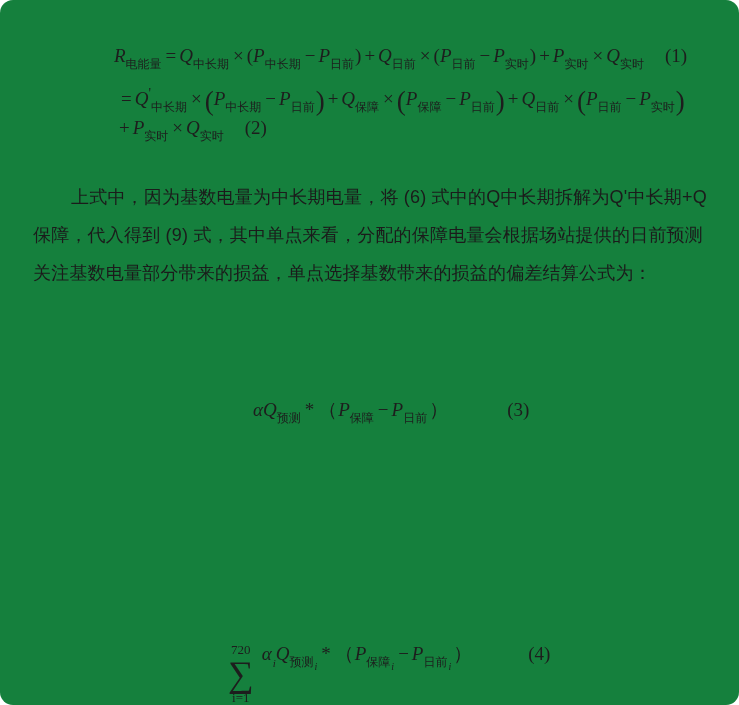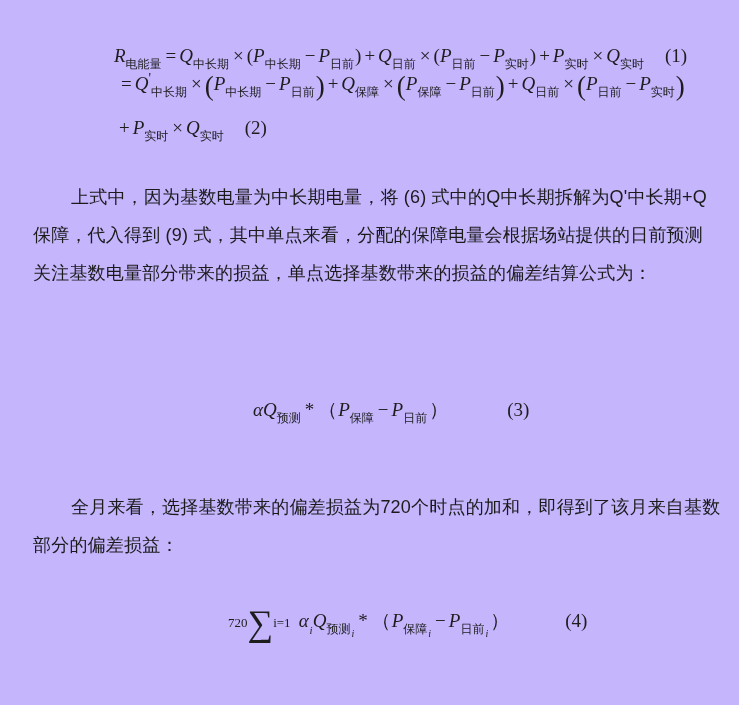--- a/index.html
+++ b/index.html
@@ -1,19 +1,20 @@
 <!DOCTYPE html>
 <html><head>
 <meta charset="utf-8">
 <style>
   html,body { margin:0; padding:0; background:#ffffff; }
   .page {
-    position:relative; width:739px; height:705px; background:#c4b5fd;
+    position:relative; width:739px; height:705px; background:#15803d;
     font-family:"Liberation Sans","DejaVu Sans",sans-serif; color:#1d1d1d;
     overflow:hidden;
+    border-radius:13px;
   }
   
   .fblock {
     position:absolute; white-space:nowrap; line-height:1;
     font-family:"Liberation Serif","DejaVu Serif",serif;
     font-size:19px; color:#1d1d1d;
   }
   .fblock .v   { font-style:italic; }
   .fblock .o   { font-style:normal; padding:0 3px; }
   .fblock .p   { font-style:normal; }
@@ -21,27 +22,27 @@
   .fblock .fp  { font-style:normal; font-family:"Liberation Sans","DejaVu Sans",sans-serif; padding:0 1px; }
   .fblock .s   { font-style:normal; font-family:"Liberation Sans","DejaVu Sans",sans-serif;
                  font-size:12px; vertical-align:-6px; margin-right:1px; }
   .fblock .pr  { font-style:normal; font-size:14px; vertical-align:7px; }
   .fblock .ss  { font-style:italic; font-size:11px; vertical-align:-7px; margin-left:1px; }
   .fblock .ssi { font-style:italic; font-size:10px; vertical-align:-4px; margin-left:1px;
                  font-family:"Liberation Serif","DejaVu Serif",serif; }
   .fblock .tag { font-style:normal; margin-left:20px; }
   .f3 .tag { margin-left:58px; }
   .f4 .tag { margin-left:55px; }
-  .sumstack { display:inline-flex; flex-direction:row; align-items:center;
-              vertical-align:middle; margin-right:8px; font-style:normal; }
+  .sumstack { display:inline-flex; flex-direction:column; align-items:center;
+              vertical-align:middle; margin-right:8px; font-style:normal;margin-top:37px; }
   .sumstack .stop { font-size:13px; line-height:1.1; font-style:normal; }
   .sumstack .ssym { font-size:36px; line-height:0.95; font-style:normal; }
   .sumstack .sbot { font-size:13px; line-height:1.1; }
   .f1  { left:114px; top:46px;  }
-  .f2a { left:118px; top:72px;  }
+  .f2a { left:118px; top:87px;  }
   .f2b { left:116px;  top:118px; }
   .f3  { left:253px; top:400px; }
   .f4  { left:228px; top:606px; }
   
   .para { position:absolute; width:700px; }
   .p1 { left:33px; top:178px; }
   .p2 { left:33px; top:488px; }
   .pline { height:38px; line-height:38px; font-size:18px; letter-spacing:0.2px;
            white-space:nowrap; color:#1b1b1b; }
   .pline.indent { text-indent:38px; }
@@ -58,24 +59,20 @@
   <div class="fblock f2b"><span class="o">+</span><span class="v">P</span><span class="s">实时</span><span class="o">×</span><span class="v">Q</span><span class="s">实时</span><span class="tag">(2)</span></div>
 
   <div class="para p1">
     <div class="pline indent">上式中，因为基数电量为中长期电量，将 (6) 式中的Q中长期拆解为Q'中长期+Q</div>
     <div class="pline">保障，代入得到 (9) 式，其中单点来看，分配的保障电量会根据场站提供的日前预测</div>
     <div class="pline">关注基数电量部分带来的损益，单点选择基数带来的损益的偏差结算公式为：</div>
   </div>
 
   <div class="fblock f3"><span class="v">α</span><span class="v">Q</span><span class="s">预测</span><span class="o">*</span><span class="fp">（</span><span class="v">P</span><span class="s">保障</span><span class="o">−</span><span class="v">P</span><span class="s">日前</span><span class="fp">）</span><span class="tag">(3)</span></div>
 
-  <div class="para p2">
-    <div class="pline indent">全月来看，选择基数带来的偏差损益为720个时点的加和，即得到了该月来自基数</div>
-    <div class="pline">部分的偏差损益：</div>
-  </div>
 
   <div class="fblock f4"><span class="sumstack">
         <span class="stop">720</span>
         <span class="ssym">∑</span>
         <span class="sbot">i=1</span>
       </span><span class="v">α</span><span class="ss">i</span><span class="v">Q</span><span class="s">预测<span class="ssi">i</span></span><span class="o">*</span><span class="fp">（</span><span class="v">P</span><span class="s">保障<span class="ssi">i</span></span><span class="o">−</span><span class="v">P</span><span class="s">日前<span class="ssi">i</span></span><span class="fp">）</span><span class="tag">(4)</span></div>
 
 </div>
 
 </body></html>

